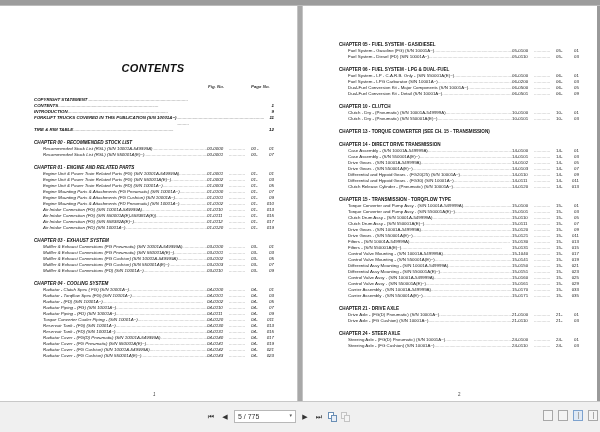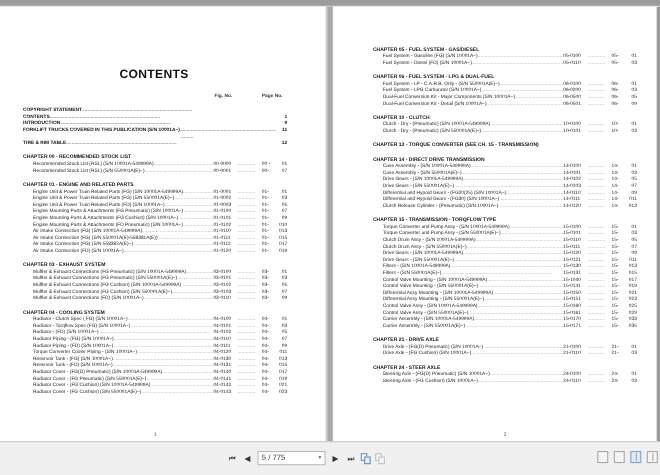--- a/index.html
+++ b/index.html
@@ -1,21 +1,21 @@
 <!DOCTYPE html>
 <html><head>
 <meta charset="utf-8">
 <style>
   * { box-sizing: border-box; margin: 0; padding: 0; }
   html, body { width: 600px; height: 432px; overflow: hidden; background: #ffffff; }
   body { font-family: "Liberation Sans", sans-serif; position: relative; }
   .topbar { position: absolute; left: 0; top: 0; width: 600px; height: 6px; background: #9c9c9c; border-bottom: 1px solid #bcbcbc; }
   .viewer { position: absolute; left: 0; top: 6px; width: 600px; height: 395px; background: #ffffff; }
   .page { position: absolute; top: 0; height: 395px; background: #fff; overflow: hidden; }
-  .page-left { left: 0; width: 297px; border-right: 1px solid #d0d0d0; }
+  .page-left { left: 13px; width: 297px; border-right: 1px solid #d0d0d0; font-style: italic; }
   .divider { position: absolute; left: 297px; top: 0; width: 6px; height: 395px; background: #a8a8a8; border-left: 1px solid #c4c4c4; border-right: 1px solid #c4c4c4; }
   .page-right { left: 303px; width: 297px; }
   .page-right .scroll { position: absolute; right: 0; top: 0; width: 3px; height: 395px; background: #9a9a9a; }
   .title { position: absolute; left: 0; top: 56px; width: 280px; text-align: center; font-weight: bold; font-size: 11px; letter-spacing: 0.3px; color: #111; }
   .colhead { position: absolute; top: 78px; font-size: 4.4px; font-weight: bold; color: #333; }
   .toc { position: absolute; font-size: 4.4px; line-height: 6px; color: #222; }
   .toc .top { font-weight: bold; color: #111; display: flex; width: 240px; }
   .toc .chap { font-weight: bold; color: #111; margin-top: 7px; font-size: 4.6px; }
   .toc .row { display: flex; padding-left: 9px; white-space: nowrap; }
   .toc .desc { white-space: nowrap; }

